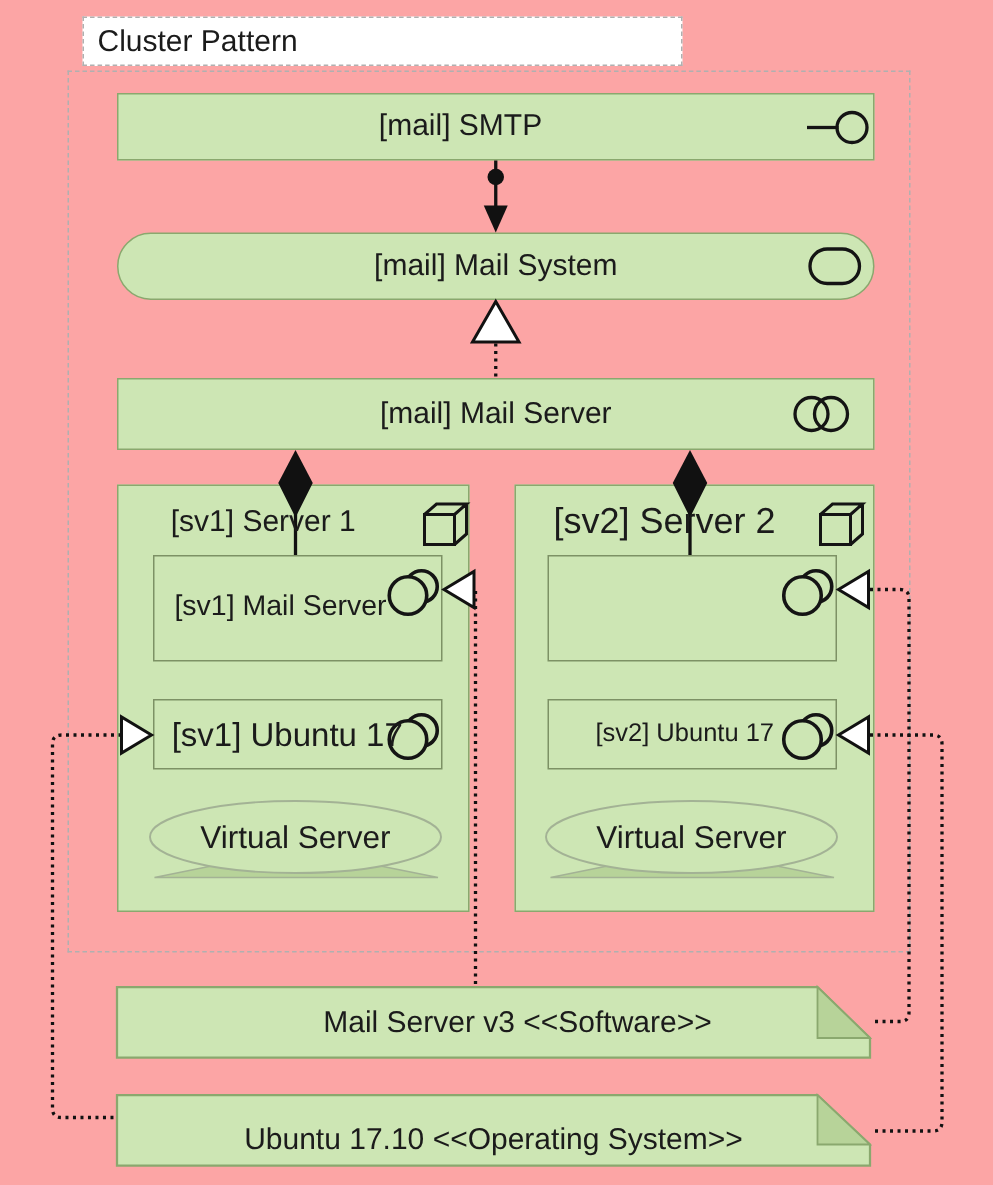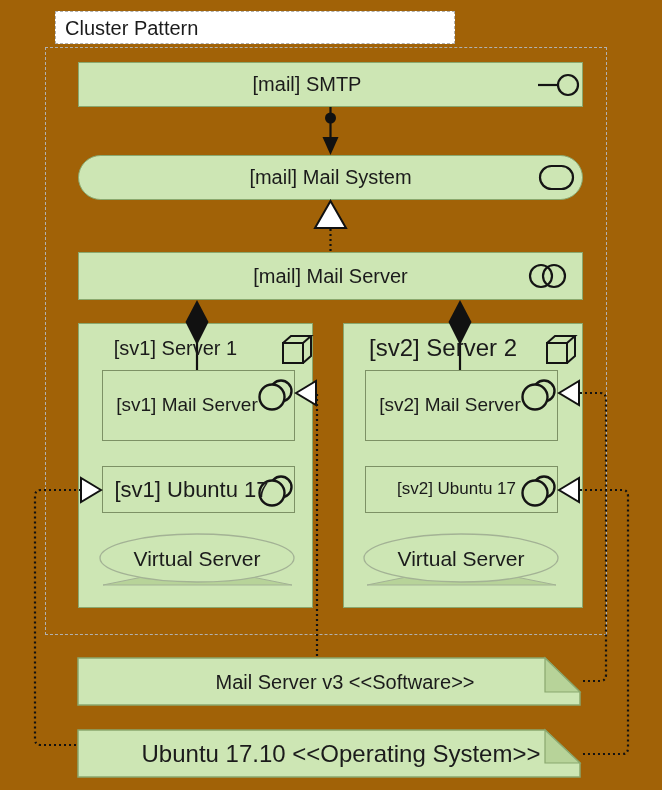--- a/index.html
+++ b/index.html
@@ -1,16 +1,16 @@
 <!DOCTYPE html>
 <html style="--node-fill: #cde6b4; --node-border: #8aa86e; --inner-border: #7d9165; --note-fold: #b7d399; --ellipse-stroke: #a3b295; --group-border: #b0b0b0; --connector: #111111; --text: #1b1b1b;"><head>
 <meta charset="utf-8">
 <style>
   html,body{margin:0;padding:0;background:#ffffff;}
-  #canvas{position:relative;width:662px;height:790px;background:#a16207;overflow:hidden;
+  #canvas{position:relative;width:662px;height:790px;background:#fca5a5;overflow:hidden;
           font-family:"Liberation Sans",sans-serif;}
   .abs{position:absolute;box-sizing:border-box;}
   .node{background:var(--node-fill);border:1.5px solid var(--node-border);z-index:1;}
   .inner{border:1px solid var(--inner-border);}
   .pill{border-radius:23px;}
   .dashedbox{border:1.5px dashed var(--group-border);background:transparent;z-index:0;}
   .lbl{display:flex;align-items:center;justify-content:center;text-align:center;
        color:var(--text);z-index:3;line-height:1.45;}
   .lbl.left{justify-content:flex-start;}
   svg#overlay{position:absolute;left:0;top:0;z-index:2;pointer-events:none;}
@@ -44,29 +44,28 @@
 
   <div class="abs node inner" style="left:102px;top:466px;width:193px;height:47px;"></div>
   <div class="abs lbl" style="left:100px;top:466px;width:183px;height:47px;font-size:22px;">[sv1] Ubuntu 17</div>
 
   <div class="abs lbl" style="left:100px;top:536px;width:194px;height:46px;font-size:21px;">Virtual Server</div>
 
   <div class="abs node" style="left:343px;top:323px;width:240px;height:285px;"></div>
   <div class="abs lbl" style="left:343px;top:330px;width:240px;height:36px;font-size:24px;padding-right:40px;">[sv2] Server 2</div>
 
   <div class="abs node inner" style="left:365px;top:370px;width:193px;height:71px;"></div>
-  <div class="abs lbl" style="left:375px;top:372px;width:150px;height:66px;font-size:19px;">[sv2] Mail Server</div>
 
   <div class="abs node inner" style="left:365px;top:466px;width:193px;height:47px;"></div>
   <div class="abs lbl" style="left:365px;top:466px;width:183px;height:47px;font-size:17px;">[sv2] Ubuntu 17</div>
 
   <div class="abs lbl" style="left:364px;top:536px;width:194px;height:46px;font-size:21px;">Virtual Server</div>
 
   <div class="abs lbl" style="left:78px;top:658px;width:502px;height:48px;font-size:20px;padding-left:32px;">Mail Server v3 &lt;&lt;Software&gt;&gt;</div>
-  <div class="abs lbl" style="left:90px;top:730px;width:502px;height:48px;font-size:24px;">Ubuntu 17.10 &lt;&lt;Operating System&gt;&gt;</div>
+  <div class="abs lbl" style="left:78px;top:730px;width:502px;height:60px;font-size:20px;">Ubuntu 17.10 &lt;&lt;Operating System&gt;&gt;</div>
 
   <svg id="overlay" width="662" height="790" viewBox="0 0 662 790">
 
     <g>
       <polygon points="103,585 292,585 197,566" class="foldfill" stroke="var(--ellipse-stroke)" stroke-width="1"></polygon>
       <ellipse cx="197" cy="558" rx="97" ry="24" class="nfill" stroke="var(--ellipse-stroke)" stroke-width="1.3"></ellipse>
     </g>
     <g>
       <polygon points="367,585 556,585 461,566" class="foldfill" stroke="var(--ellipse-stroke)" stroke-width="1"></polygon>
       <ellipse cx="461" cy="558" rx="97" ry="24" class="nfill" stroke="var(--ellipse-stroke)" stroke-width="1.3"></ellipse>

